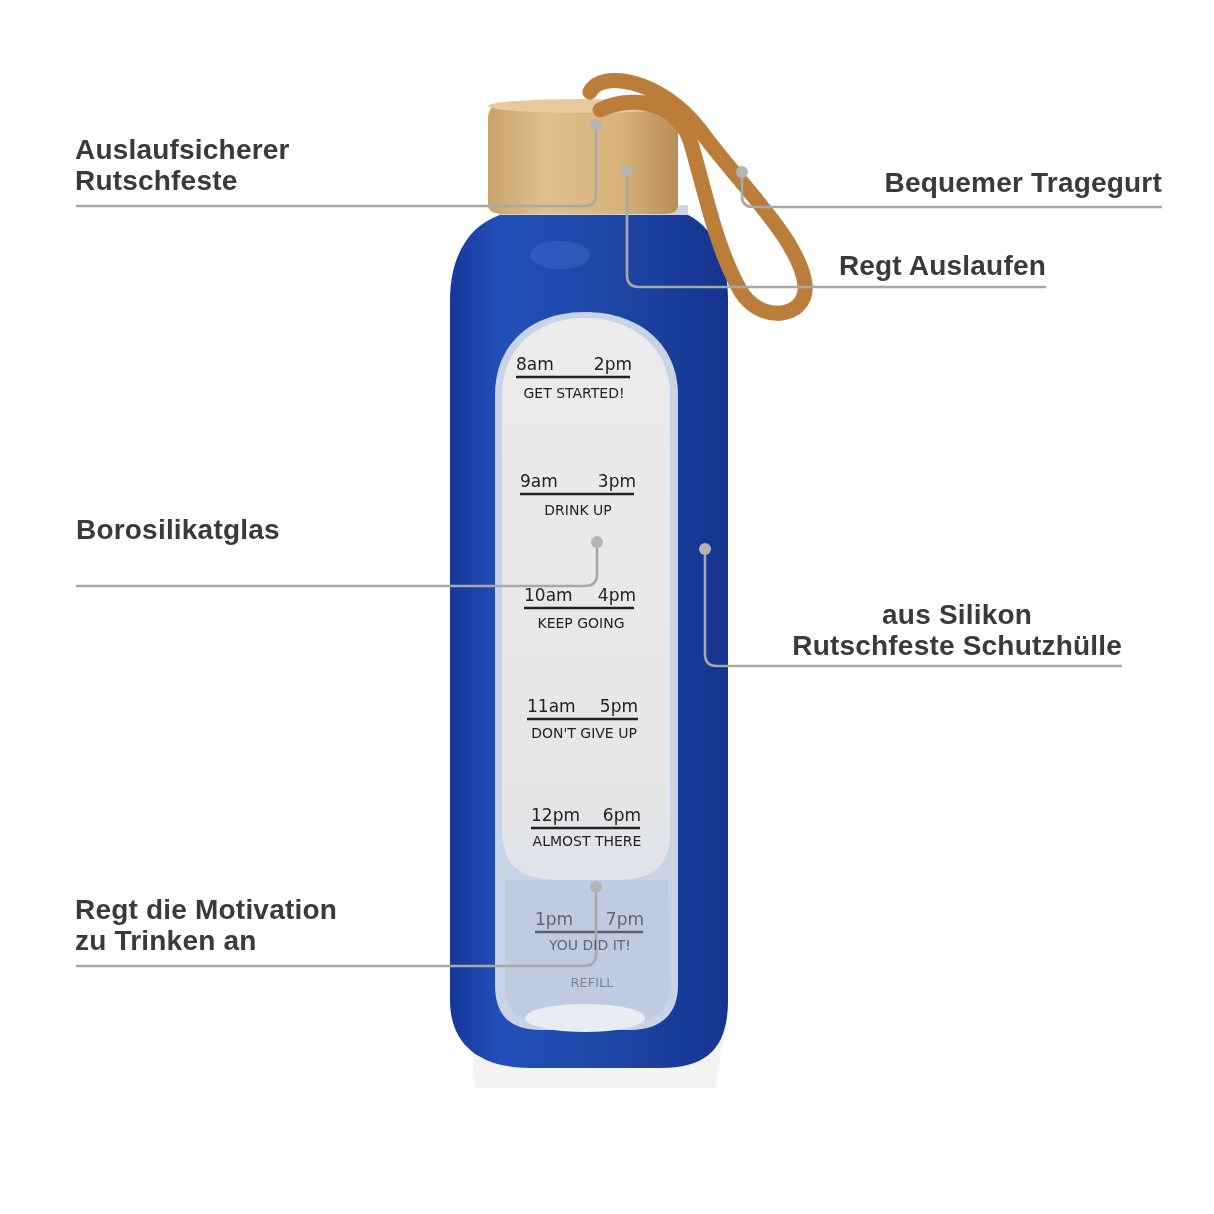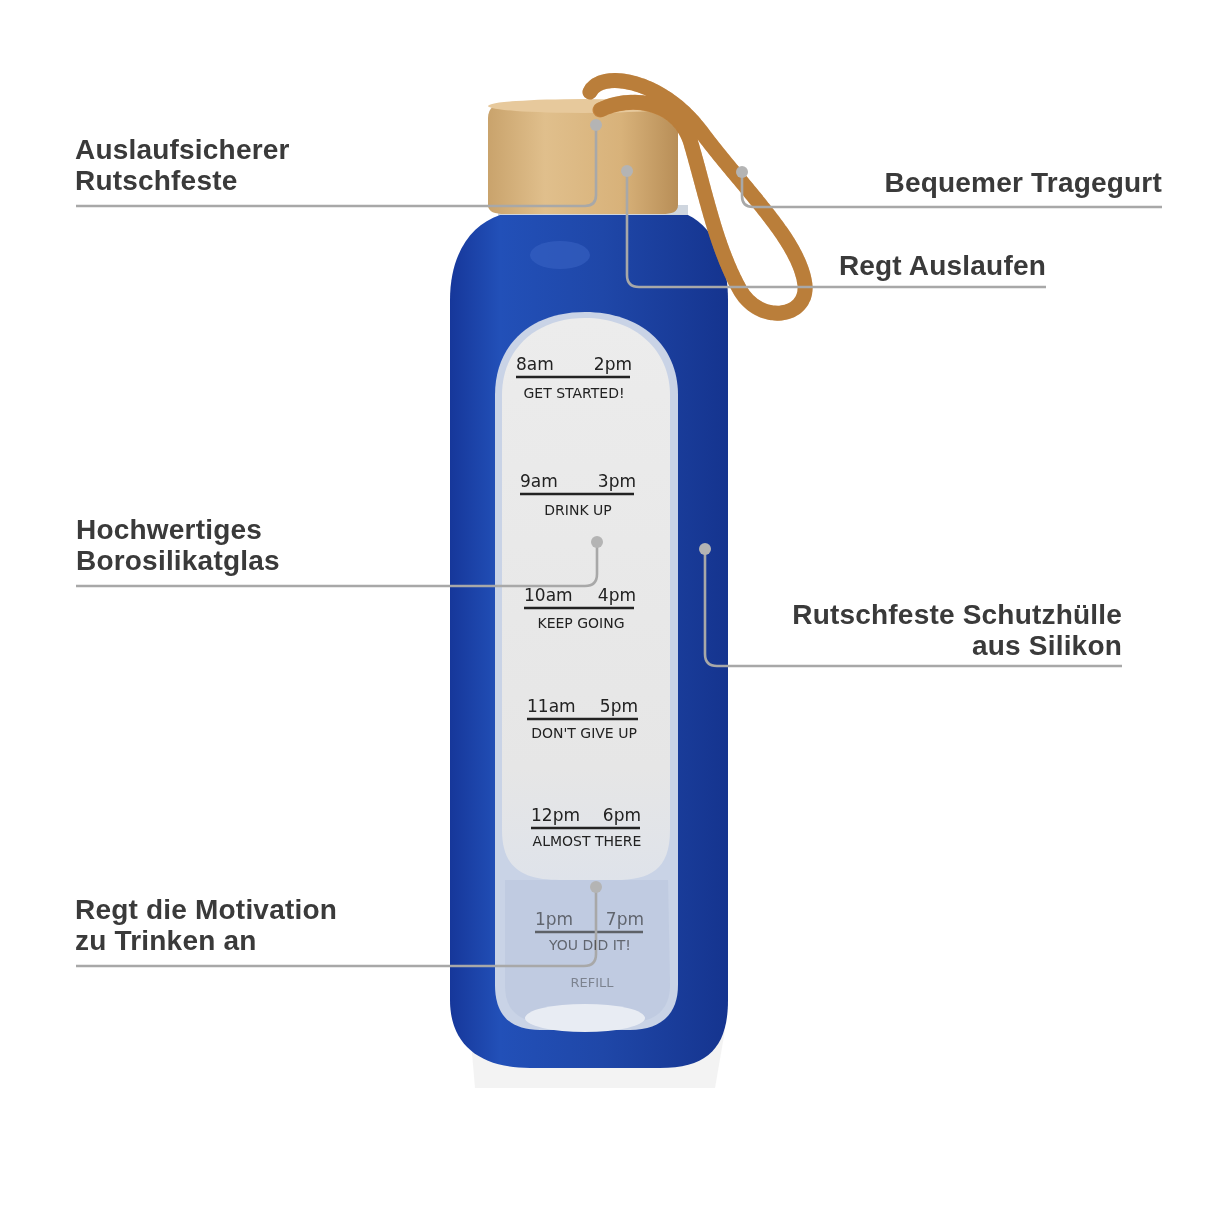--- a/index.html
+++ b/index.html
@@ -1,19 +1,19 @@
 <!DOCTYPE html>
 <html><head>
 <meta charset="utf-8">
 <style>
   html, body { margin:0; padding:0; background:#ffffff; }
   #stage { position:relative; width:1214px; height:1214px; overflow:hidden; background:#ffffff; font-family:"Liberation Sans", sans-serif; }
   .label { position:absolute; color:#3a3a3a; font-weight:700; font-size:28px; line-height:31px; letter-spacing:0.2px; }
   .label span { display:block; white-space:nowrap; }
-  .label.right { text-align:right; }
+  .label.right { text-align:center; }
   svg.overlay { position:absolute; left:0; top:0; }
   .bottle-text { font-family:"DejaVu Sans", sans-serif; fill:#222; }
 </style>
 </head>
 <body>
 
 <div id="stage">
 
   <svg class="overlay" width="1214" height="1214" viewBox="0 0 1214 1214">
     <defs>
@@ -128,27 +128,26 @@
 
   <div class="label right" style="right:52px; top:167px;">
     <span>Bequemer Tragegurt</span>
   </div>
 
   <div class="label right" style="right:168px; top:250px;">
     <span>Regt Auslaufen</span>
   </div>
 
   <div class="label" style="left:76px; top:514px;">
-    <span>Hochwertiges</span>
     <span>Borosilikatglas</span>
   </div>
 
   <div class="label right" style="right:92px; top:599px;">
+    <span>aus Silikon</span>
     <span>Rutschfeste Schutzhülle</span>
-    <span>aus Silikon</span>
   </div>
 
   <div class="label" style="left:75px; top:894px;">
     <span>Regt die Motivation</span>
     <span>zu Trinken an</span>
   </div>
 
 </div>
 
 </body></html>

